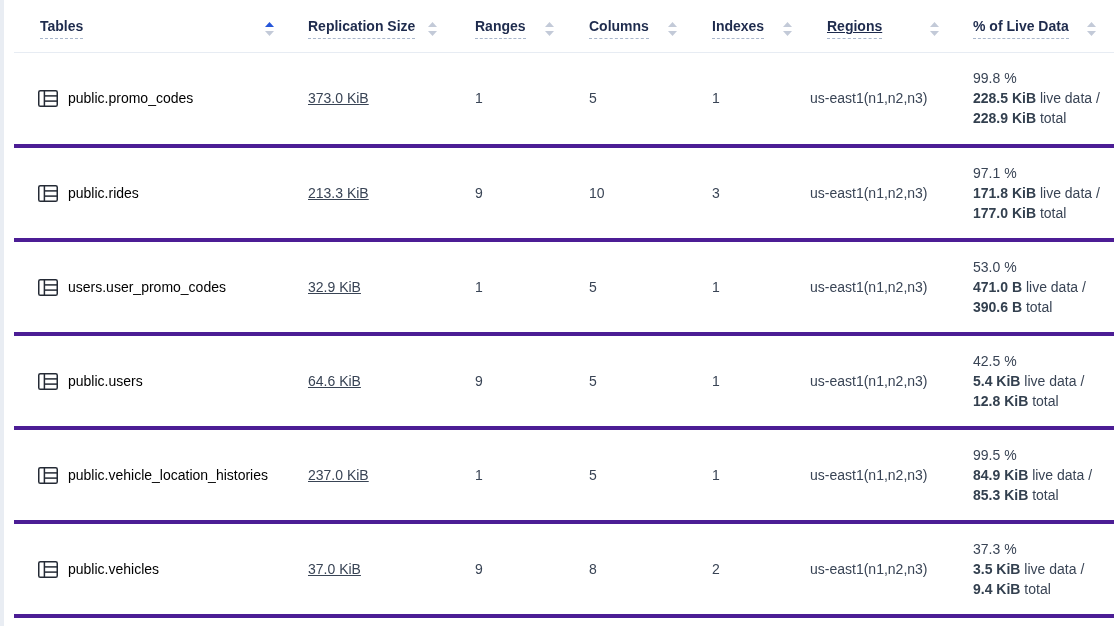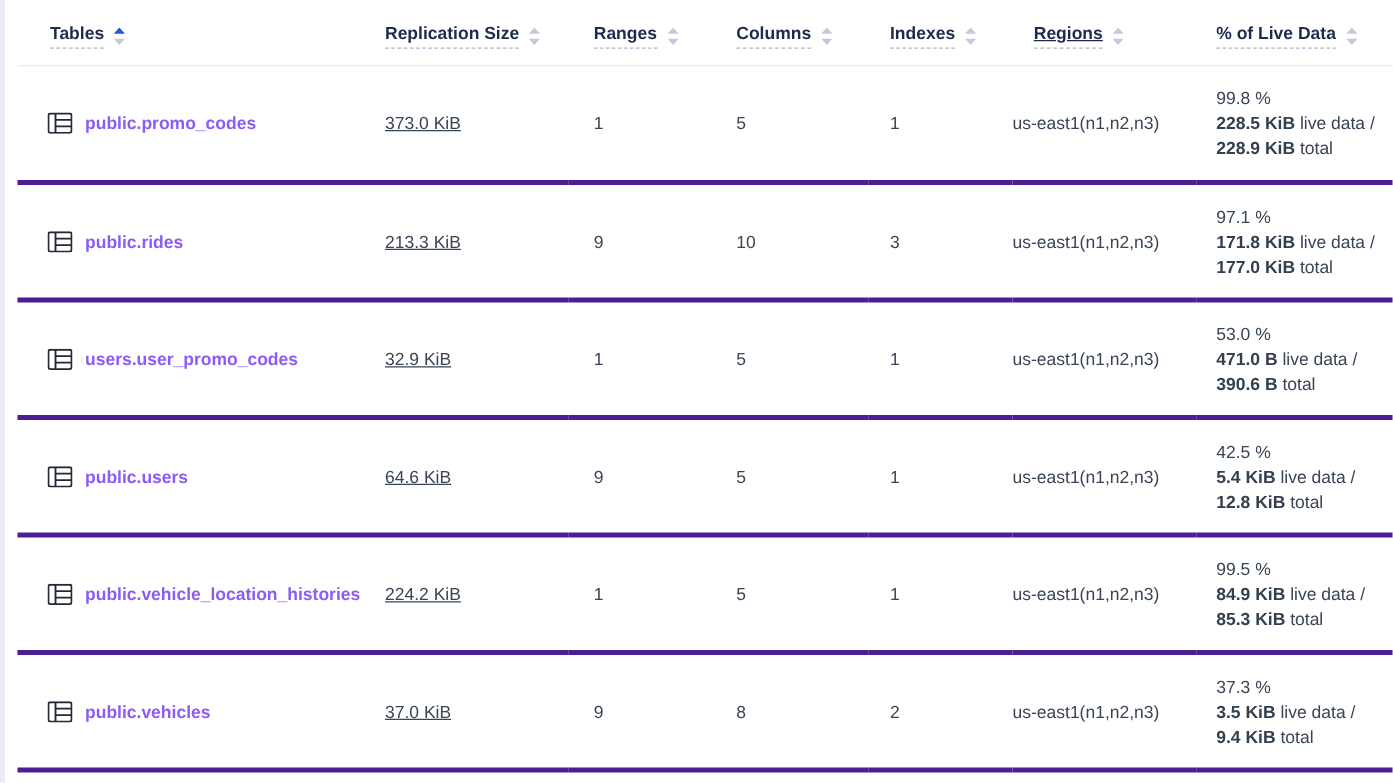--- a/index.html
+++ b/index.html
@@ -38,20 +38,21 @@
     font-size: 14px;
     font-weight: 700;
     color: #1e2b4d;
     text-align: left;
     vertical-align: middle;
     cursor: pointer;
   }
   .th-inner {
     display: flex;
     align-items: center;
+    justify-content: space-between;
     padding-right: 18px;
     padding-top: 6px;
   }
   .th-label {
     padding-bottom: 4px;
     border-bottom: 1px dashed #a9b7cc;
     white-space: nowrap;
   }
   th.h1 .th-inner { padding-left: 26px; }
   th.h2 .th-inner { padding-left: 16px; }
@@ -76,22 +77,22 @@
   }
   tbody tr { cursor: pointer; }
   .name-inner {
     display: flex;
     align-items: center;
     gap: 10px;
     padding-left: 24px;
   }
   .name-inner svg { flex: 0 0 auto; display: block; }
   .tbl-name {
-    font-weight: 700;
-    color: #8b5cf6;
+    font-weight: 400;
+    color: #000000;
     white-space: nowrap;
   }
   td.d2 { padding-left: 16px; text-decoration: underline; }
   td.d3 { padding-left: 20px; }
   td.d4 { padding-left: 17px; }
   td.d5 { padding-left: 17px; }
   td.d6 { text-align: left; padding-right: 13px; white-space: nowrap; }
   td.d7 { padding-left: 16px; }
   .live-cell { line-height: 20px; }
   .live-cell .sz { font-weight: 600; color: #33404f; }
@@ -312,21 +313,21 @@
           <svg width="20" height="17" viewBox="0 0 20 17" fill="none">
             <rect x="0.75" y="0.75" width="18.5" height="15.5" rx="1.6" stroke="#242a35" stroke-width="1.5"></rect>
             <line x1="6.4" y1="0.75" x2="6.4" y2="16.25" stroke="#242a35" stroke-width="1.5"></line>
             <line x1="6.4" y1="5.9" x2="19.25" y2="5.9" stroke="#242a35" stroke-width="1.5"></line>
             <line x1="6.4" y1="11.1" x2="19.25" y2="11.1" stroke="#242a35" stroke-width="1.5"></line>
           </svg>
         </span>
         <span class="tbl-name">public.vehicle_location_histories</span>
       </div>
     </td>
-    <td class="d2">224.2 KiB</td>
+    <td class="d2">237.0 KiB</td>
     <td class="d3">1</td>
     <td class="d4">5</td>
     <td class="d5">1</td>
     <td class="d6">us-east1(n1,n2,n3)</td>
     <td class="d7">
       <div class="live-cell">
         <div>99.5 %</div>
         <div><span class="sz">84.9 KiB</span> <span>live data /</span></div>
         <div><span class="sz">85.3 KiB</span> <span>total</span></div>
       </div>

